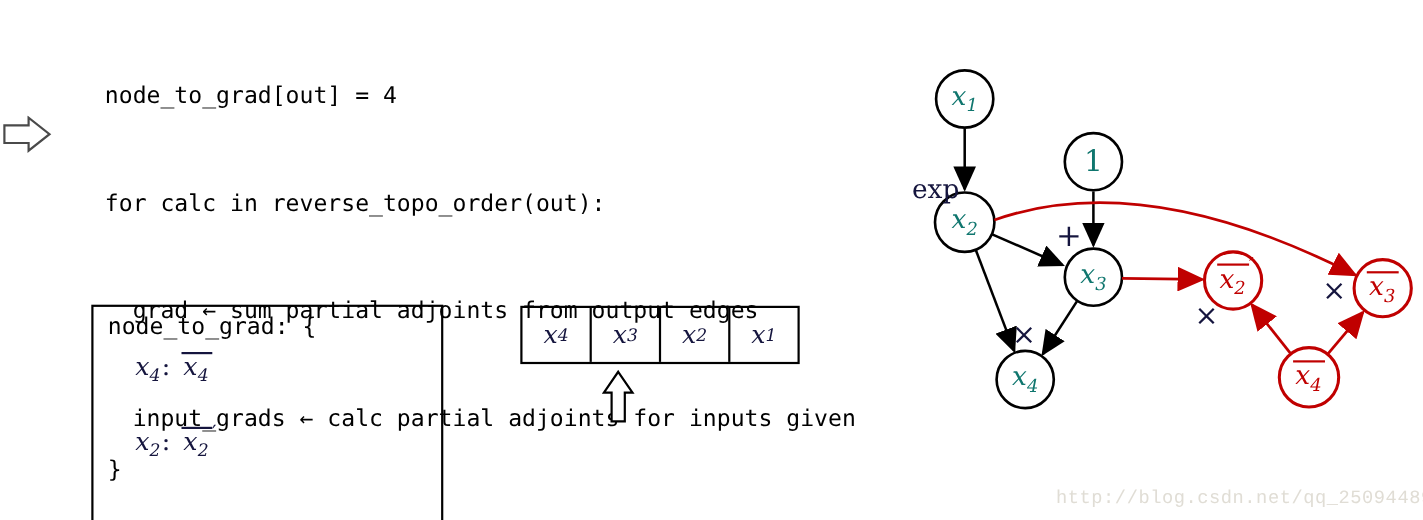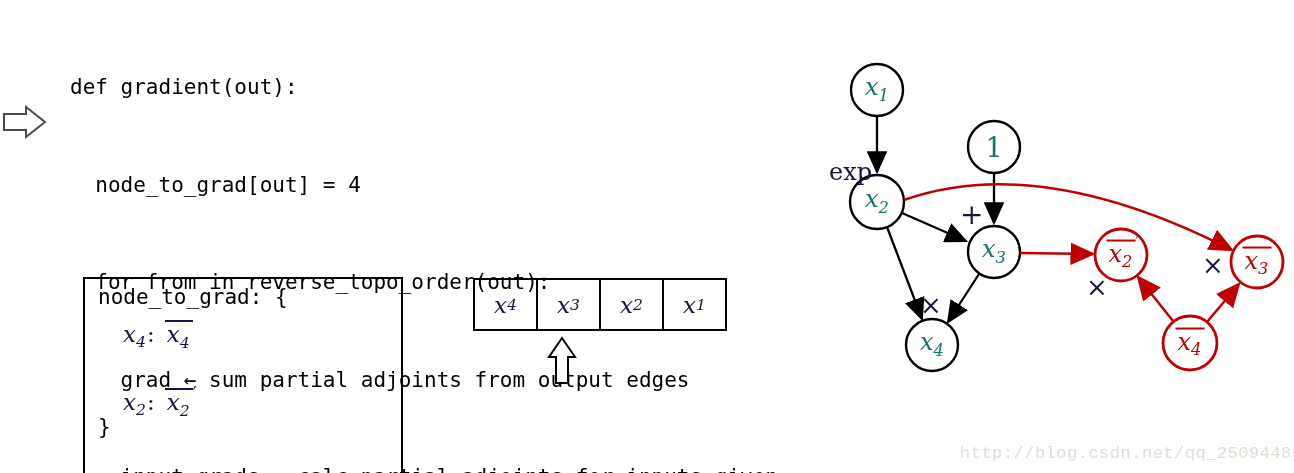--- a/index.html
+++ b/index.html
@@ -53,23 +53,22 @@
 </head>
 <body>
 
 <div class="stage">
 
   <svg class="ptr" style="left:2px;top:105px" width="48" height="36" viewBox="0 0 48 36">
     <polygon points="2,9 24,9 24,2 43,17 24,32 24,25 2,25" fill="#fff" stroke="#4a4a4a" stroke-width="2" stroke-linejoin="miter"></polygon>
   </svg>
 
   <div class="code">
-    <div class="code-line">def gradient(out):</div>
     <div class="code-line">  node_to_grad[out] = 4</div>
-    <div class="code-line">  for from in reverse_topo_order(out):</div>
+    <div class="code-line">  for calc in reverse_topo_order(out):</div>
     <div class="code-line">    grad ← sum partial adjoints from output edges</div>
     <div class="code-line">    input_grads ← calc partial adjoints for inputs given</div>
     
     
     
   </div>
 
   <div class="grad-box">
     <div class="gb-header">node_to_grad: {</div>
     <div class="gb-entry gb-e0">

